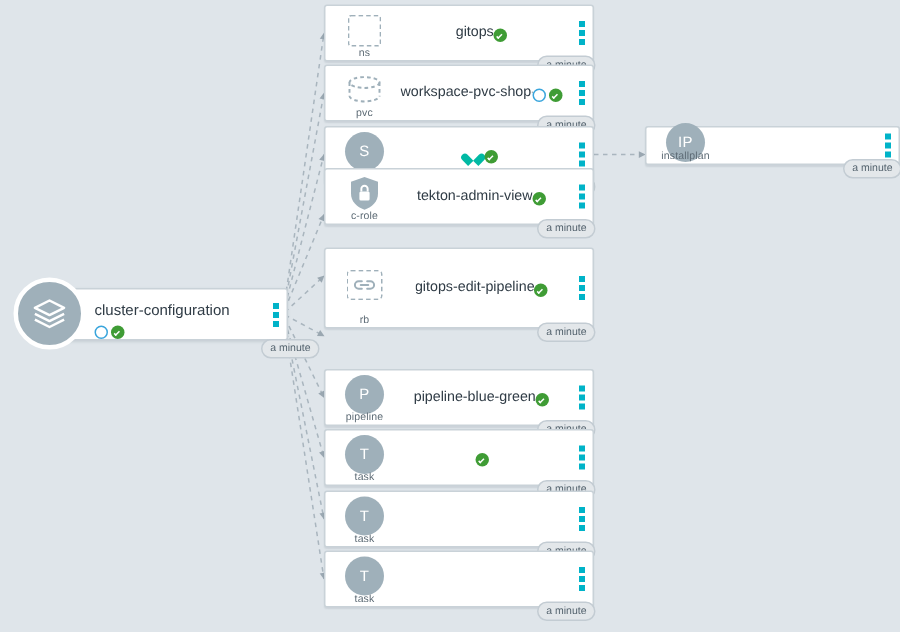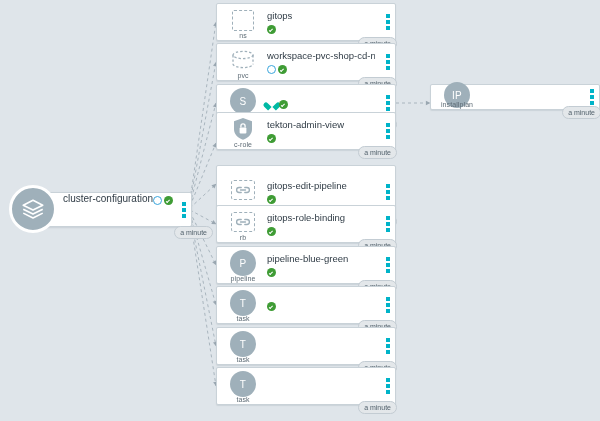--- a/index.html
+++ b/index.html
@@ -36,21 +36,21 @@
     position:absolute;
     left:50%;transform:translateX(-50%);
     bottom:1px;
     font-size:7px;color:#5d6b75;
     white-space:nowrap;
     letter-spacing:.1px;
   }
   .body{
     flex:1 1 auto;min-width:0;
     padding-left:4px;padding-right:20px;
-    display:flex;flex-direction:column;justify-content:center;
+    display:flex;justify-content:center;
   }
   .title{
     font-size:9.5px;color:#2f3b45;
     white-space:nowrap;overflow:hidden;text-overflow:clip;
     line-height:12px;
   }
   .badges{display:flex;align-items:center;gap:2px;margin-top:2px;height:10px;}
 
   
   .b-check{
@@ -129,21 +129,21 @@
   }
   #root-icon{
     position:absolute;left:-28px;top:-8px;
     width:48px;height:48px;border-radius:50%;
     background:#9fb0ba;border:3px solid #fff;
     display:flex;align-items:center;justify-content:center;
     box-sizing:border-box;
   }
   #root-body{
     position:absolute;left:26px;right:18px;top:0;bottom:0;
-    display:flex;justify-content:flex-end;
+    display:flex;flex-direction:column;justify-content:flex-end;
   }
   #root-body .title{font-size:10px;}
   #root-node .pill{right:-22px;bottom:-13px;}
 </style>
 </head>
 <body>
 
 <div id="canvas">
 
   <svg id="edges" viewBox="0 0 600 421" xmlns="http://www.w3.org/2000/svg">
@@ -310,48 +310,20 @@
       </div>
       <div class="kebab">
           <i></i>
           <i></i>
           <i></i>
         </div>
     </div>
     <div class="pill">a minute</div>
   </div>
 
-  <div class="node" style="left:216px;top:205px;width:180px;height:38px;">
-    <div class="node-inner">
-      <div class="icon-wrap">
-        <div class="rb-ico">
-          <svg width="16" height="10" viewBox="0 0 18 10" aria-hidden="true">
-            <g fill="none" stroke="#9fb0ba" stroke-width="1.5" stroke-linecap="round">
-              <path d="M7 2.2 H4.6 a2.8 2.8 0 0 0 0 5.6 H7"></path>
-              <path d="M11 2.2 h2.4 a2.8 2.8 0 0 1 0 5.6 H11"></path>
-              <path d="M6.2 5 h5.6"></path>
-            </g>
-          </svg>
-        </div>
-        <span class="kind-label">rb</span>
-      </div>
-      <div class="body">
-        <div class="title">gitops-role-binding</div>
-        <div class="badges">
-          <span class="b-check"></span>
-        </div>
-      </div>
-      <div class="kebab">
-          <i></i>
-          <i></i>
-          <i></i>
-        </div>
-    </div>
-    <div class="pill">a minute</div>
-  </div>
 
   <div class="node" style="left:216px;top:246px;width:180px;height:38px;">
     <div class="node-inner">
       <div class="icon-wrap">
         <div class="circ">P</div>
         <span class="kind-label">pipeline</span>
       </div>
       <div class="body">
         <div class="title">pipeline-blue-green</div>
         <div class="badges">

